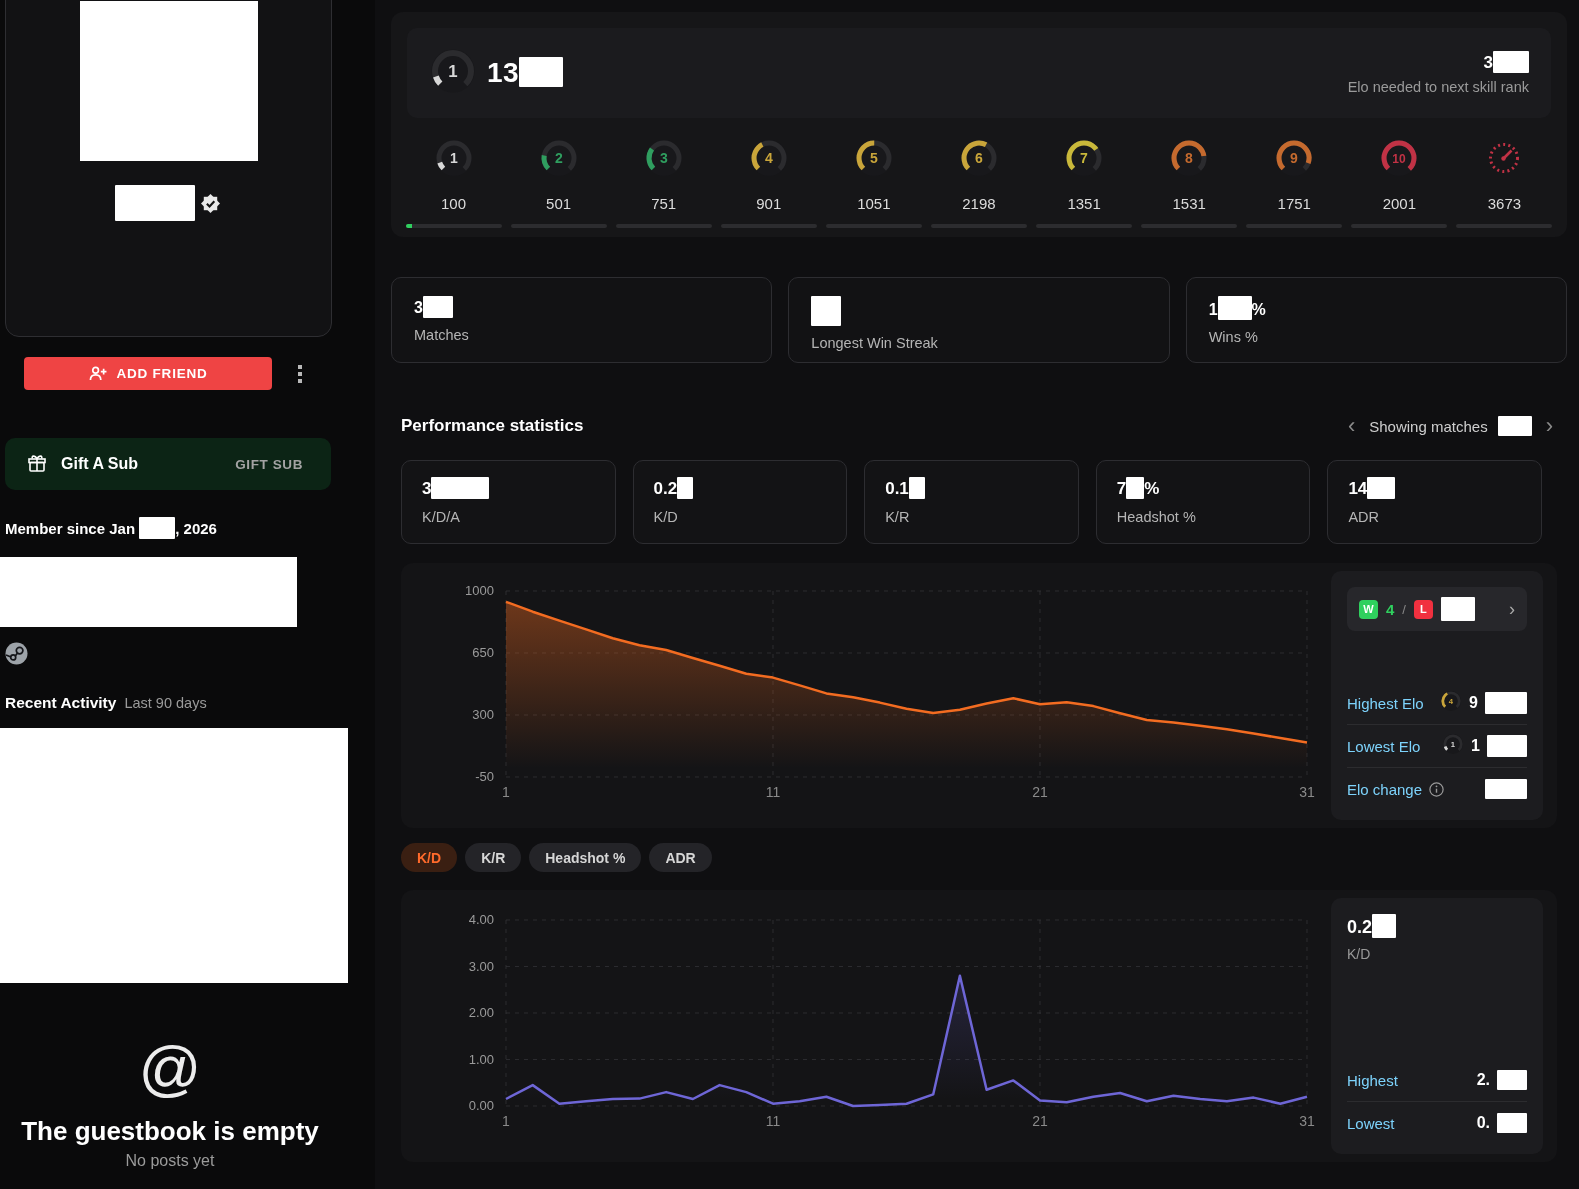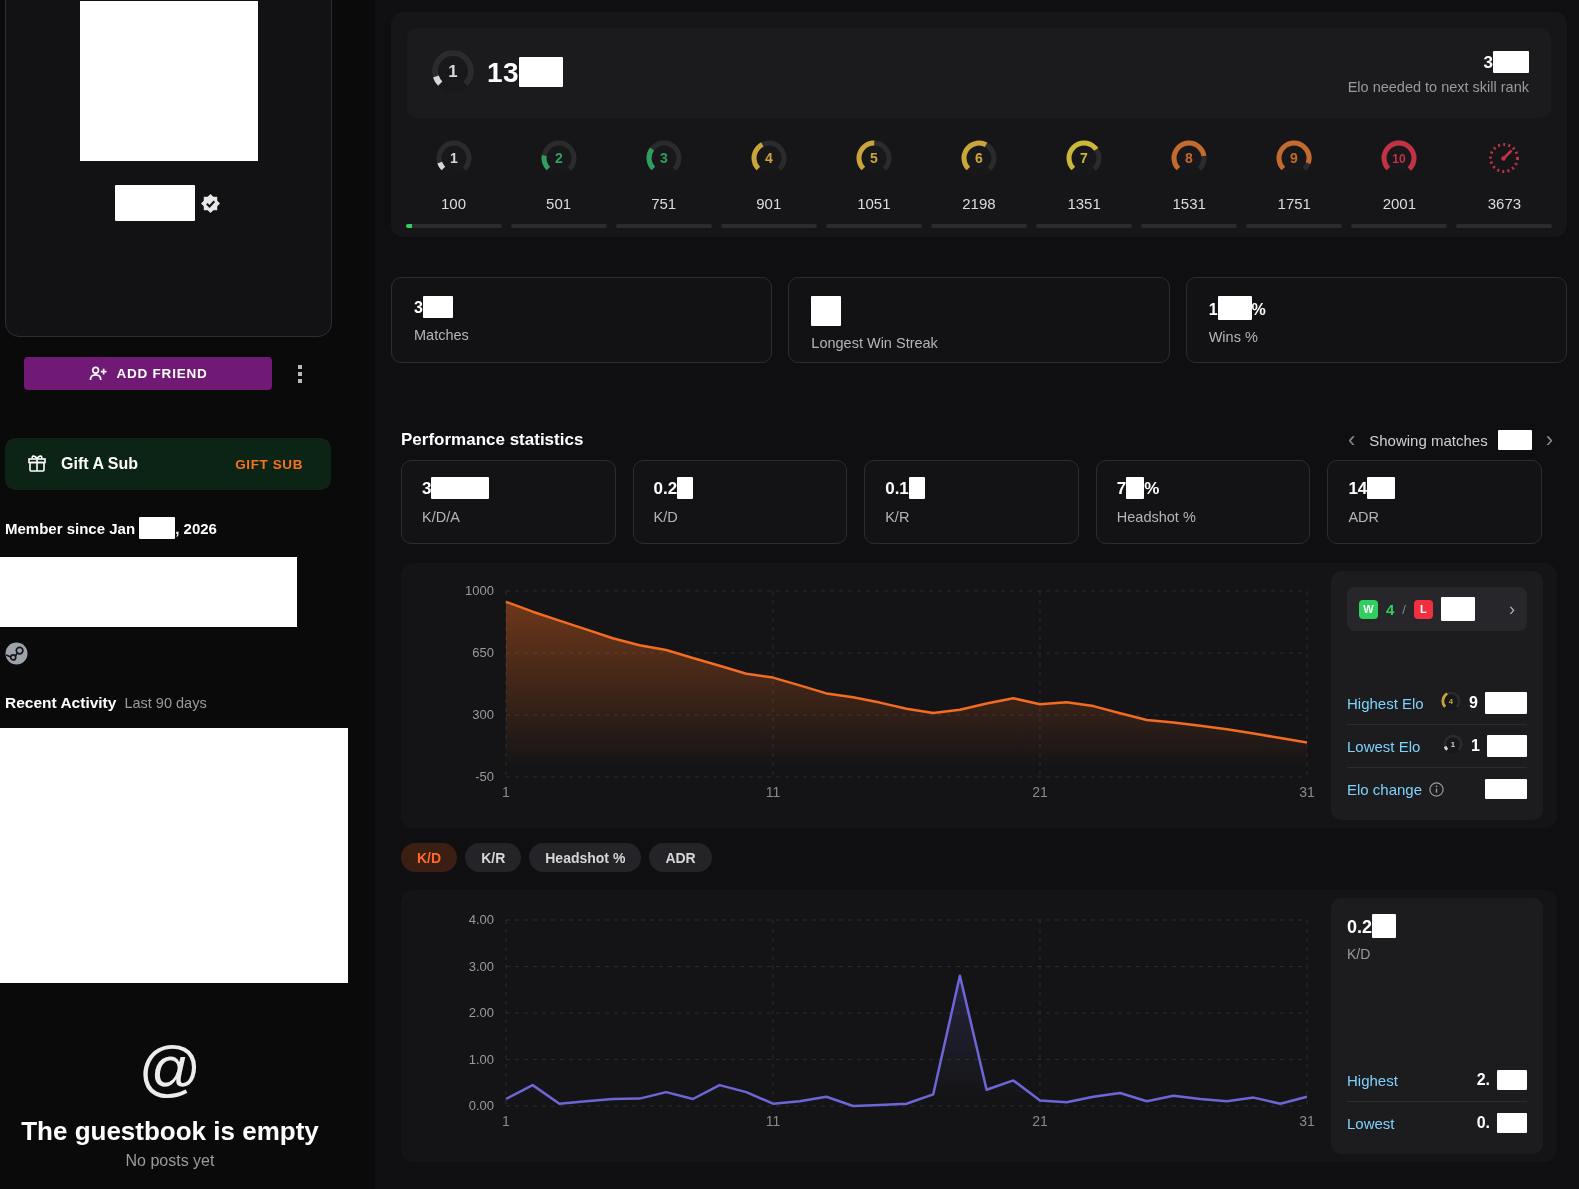--- a/index.html
+++ b/index.html
@@ -7,29 +7,29 @@
   .redact{display:inline-block;background:#fff;vertical-align:-4px;border-radius:1px;}
 
   
   .sidebar{position:absolute;left:0;top:0;width:375px;height:1189px;}
   .profile-card{position:absolute;left:5px;top:-14px;width:325px;height:349px;background:#121214;
                 border:1px solid #2e2e32;border-radius:14px;}
   .avatar{position:absolute;left:74px;top:14px;width:178px;height:160px;background:#fff;}
   .name-row{position:absolute;left:0;top:198px;width:100%;display:flex;justify-content:center;align-items:center;gap:4px;}
   .name-redact{width:80px;height:36px;background:#fff;}
   .action-row{position:absolute;left:18px;top:370px;right:14px;display:flex;align-items:center;gap:14px;}
-  .add-friend{flex:0 0 248px;height:33px;background:#701a75;border:none;border-radius:4px;color:#fff;
+  .add-friend{flex:0 0 248px;height:33px;background:#ef4444;border:none;border-radius:4px;color:#fff;
               font-weight:bold;font-size:13.5px;letter-spacing:.8px;display:flex;align-items:center;
               justify-content:center;gap:9px;cursor:pointer;font-family:inherit;}
   .dots{display:flex;flex-direction:column;gap:3px;margin-left:12px;cursor:pointer;}
   .dots i{width:4px;height:4px;background:#b9b9b9;display:block;}
   .gift-card{position:absolute;left:5px;top:438px;width:326px;height:52px;background:#0c2415;border-radius:10px;
              display:flex;align-items:center;padding:0 22px;box-sizing:border-box;}
   .gift-title{font-weight:bold;font-size:16px;margin-left:14px;}
-  .gift-btn{margin-left:auto;color:#f97316;font-weight:bold;font-size:13.5px;letter-spacing:.6px;cursor:pointer;background:none;border:none;font-family:inherit;text-align:center;}
+  .gift-btn{margin-left:auto;color:#a3a3a3;font-weight:bold;font-size:13.5px;letter-spacing:.6px;cursor:pointer;background:none;border:none;font-family:inherit;text-align:center;}
   .member{position:absolute;left:5px;top:517px;font-weight:bold;font-size:15px;}
   .member .redact{width:36px;height:22px;vertical-align:-5px;}
   .white-block-1{position:absolute;left:0;top:557px;width:297px;height:70px;background:#fff;}
   .steam{position:absolute;left:5px;top:642px;cursor:pointer;}
   .recent{position:absolute;left:5px;top:694px;font-size:15.5px;}
   .recent b{font-weight:bold;}
   .recent span{color:#9a9a9a;font-size:14.5px;margin-left:8px;font-weight:normal;}
   .white-block-2{position:absolute;left:0;top:728px;width:348px;height:255px;background:#fff;}
   .gb-title{position:absolute;left:5px;top:952px;font-weight:bold;font-size:15.5px;}
   .at-icon{position:absolute;left:0;top:1032px;width:340px;text-align:center;font-size:62px;color:#ececec;font-weight:normal;}
@@ -51,21 +51,21 @@
   .ladder-num{margin-top:17px;font-size:15px;color:#dcdcdc;}
   .ladder-bar{margin-top:12px;width:96px;height:4px;background:#2c2c2f;border-radius:2px;overflow:hidden;}
   .ladder-fill{height:100%;background:#30cf5f;}
 
   .summary-row{position:absolute;left:16px;right:12px;top:277px;display:flex;gap:16px;}
   .summary-box{flex:1;height:86px;border:1px solid #2d2d31;background:#121214;border-radius:10px;padding:18px 22px;box-sizing:border-box;}
   .summary-box .val{font-weight:bold;font-size:16px;}
   .summary-box .val .redact{width:30px;height:22px;vertical-align:-5px;}
   .summary-box .lbl{color:#b5b5b5;font-size:14.5px;margin-top:9px;}
 
-  .perf-head{position:absolute;left:26px;right:22px;top:415px;display:flex;align-items:center;margin-top:14px;}
+  .perf-head{position:absolute;left:26px;right:22px;top:415px;display:flex;align-items:center;}
   .perf-title{font-weight:bold;font-size:17px;}
   .perf-nav{margin-left:auto;display:flex;align-items:center;gap:10px;color:#8a8a8a;}
   .perf-nav .chev{font-size:22px;line-height:1;cursor:pointer;color:#8a8a8a;padding:0 4px;}
   .perf-nav .txt{color:#cfcfcf;font-size:15px;}
   .perf-nav .redact{width:34px;height:20px;vertical-align:-4px;}
 
   .stat-row{position:absolute;left:26px;right:37px;top:460px;display:flex;gap:17px;}
   .stat-card{flex:1;height:84px;border:1px solid #2d2d31;background:#131315;border-radius:10px;padding:16px 20px;box-sizing:border-box;}
   .stat-card .val{font-weight:bold;font-size:17px;}
   .stat-card .val .redact{height:22px;vertical-align:-5px;}

